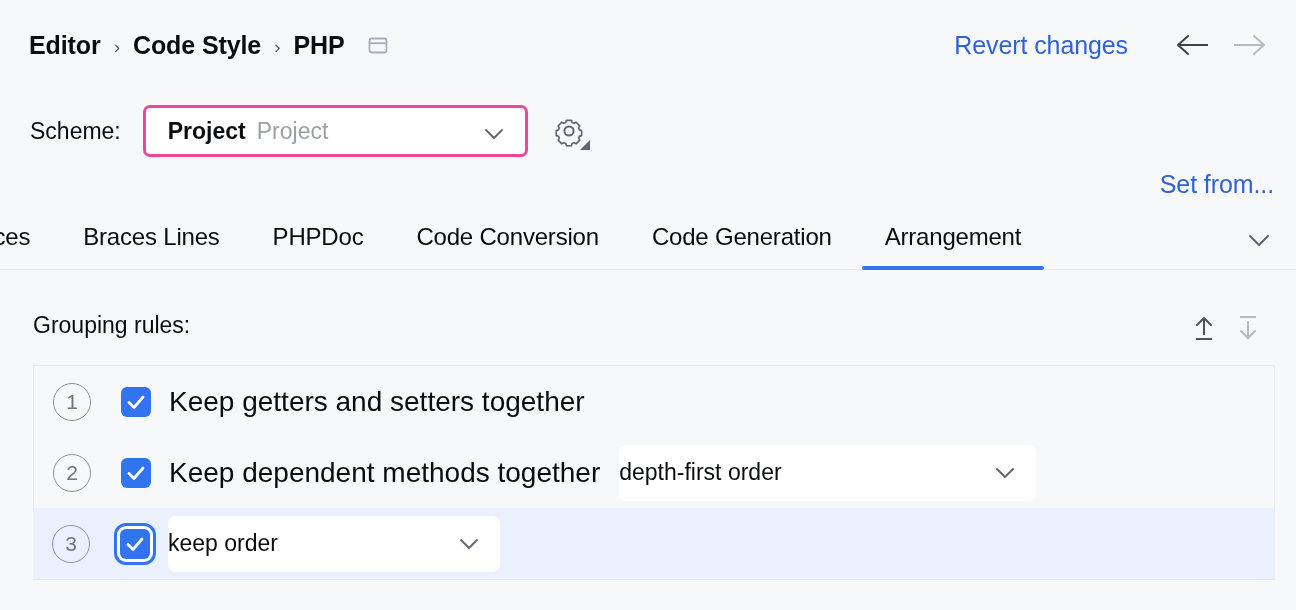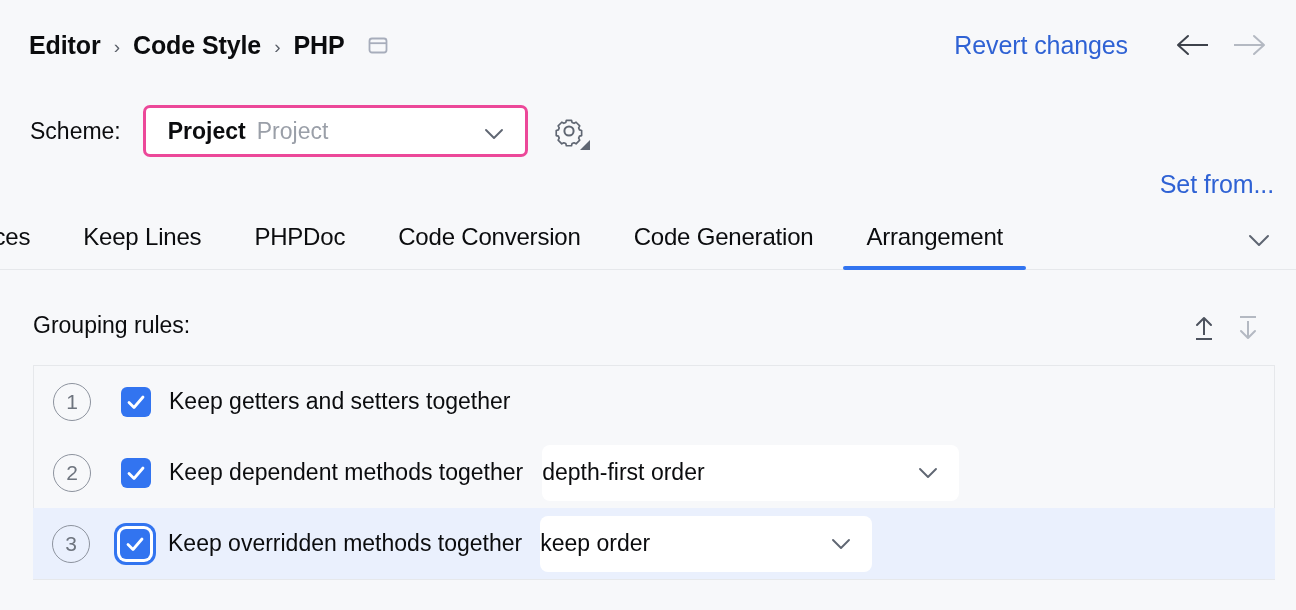--- a/index.html
+++ b/index.html
@@ -128,21 +128,21 @@
   }
   .cb {
     width: 30px; height: 30px; border-radius: 6px; background: #3274f0;
     margin-left: 30px; flex: none; position: relative; cursor: pointer;
     display: flex; align-items: center; justify-content: center;
   }
   .cb.focused {
     box-shadow: 0 0 0 3px #ffffff, 0 0 0 6px #3274f0;
   }
   .rule-label {
-    margin-left: 18px; font-size: 23px; color: #0b0c0e; white-space: nowrap;
+    margin-left: 18px; font-size: 28px; color: #0b0c0e; white-space: nowrap;
   }
   .rule-select {
     height: 56px; background: #ffffff; border-radius: 8px;
     display: flex; align-items: center; cursor: pointer;
     position: relative; flex: none;
   }
   .rule-select .sel-val { font-size: 23px; color: #0b0c0e; }
   .rule-select .sel-chev { position: absolute; right: 20px; top: 20px; }
   .rs-wide { width: 417px; margin-left: 19px; }
   .rs-narrow { width: 332px; margin-left: 18px; }
@@ -205,21 +205,21 @@
       </svg>
     </div>
   </div>
 
   <div class="setfrom-row">
     <span class="setfrom-link">Set from...</span>
   </div>
 
   <div class="tabs">
     <span class="tab clipped">nd Braces</span>
-    <span class="tab">Keep Lines</span>
+    <span class="tab">Braces Lines</span>
     <span class="tab">PHPDoc</span>
     <span class="tab">Code Conversion</span>
     <span class="tab">Code Generation</span>
     <span class="tab active">Arrangement</span>
     <span class="tabs-more">
       <svg width="26" height="18" viewBox="0 0 26 18">
         <polyline points="4,5 13,14 22,5" fill="none" stroke="#5f6672" stroke-width="2" stroke-linecap="round" stroke-linejoin="round"></polyline>
       </svg>
     </span>
   </div>
@@ -273,21 +273,20 @@
       </span>
     </div>
 
     <div class="rule-row selected">
       <span class="rule-num">3</span>
       <span class="cb focused">
         <svg width="22" height="22" viewBox="0 0 22 22">
           <polyline points="4,11.5 9,16.5 18,6" fill="none" stroke="#ffffff" stroke-width="2.8" stroke-linecap="round" stroke-linejoin="round"></polyline>
         </svg>
       </span>
-      <span class="rule-label">Keep overridden methods together</span>
       <span class="rule-select rs-narrow">
         <span class="sel-val">keep order</span>
         <span class="sel-chev">
           <svg width="22" height="16" viewBox="0 0 22 16">
             <polyline points="3,4 11,12 19,4" fill="none" stroke="#5f6672" stroke-width="1.9" stroke-linecap="round" stroke-linejoin="round"></polyline>
           </svg>
         </span>
       </span>
     </div>
 

